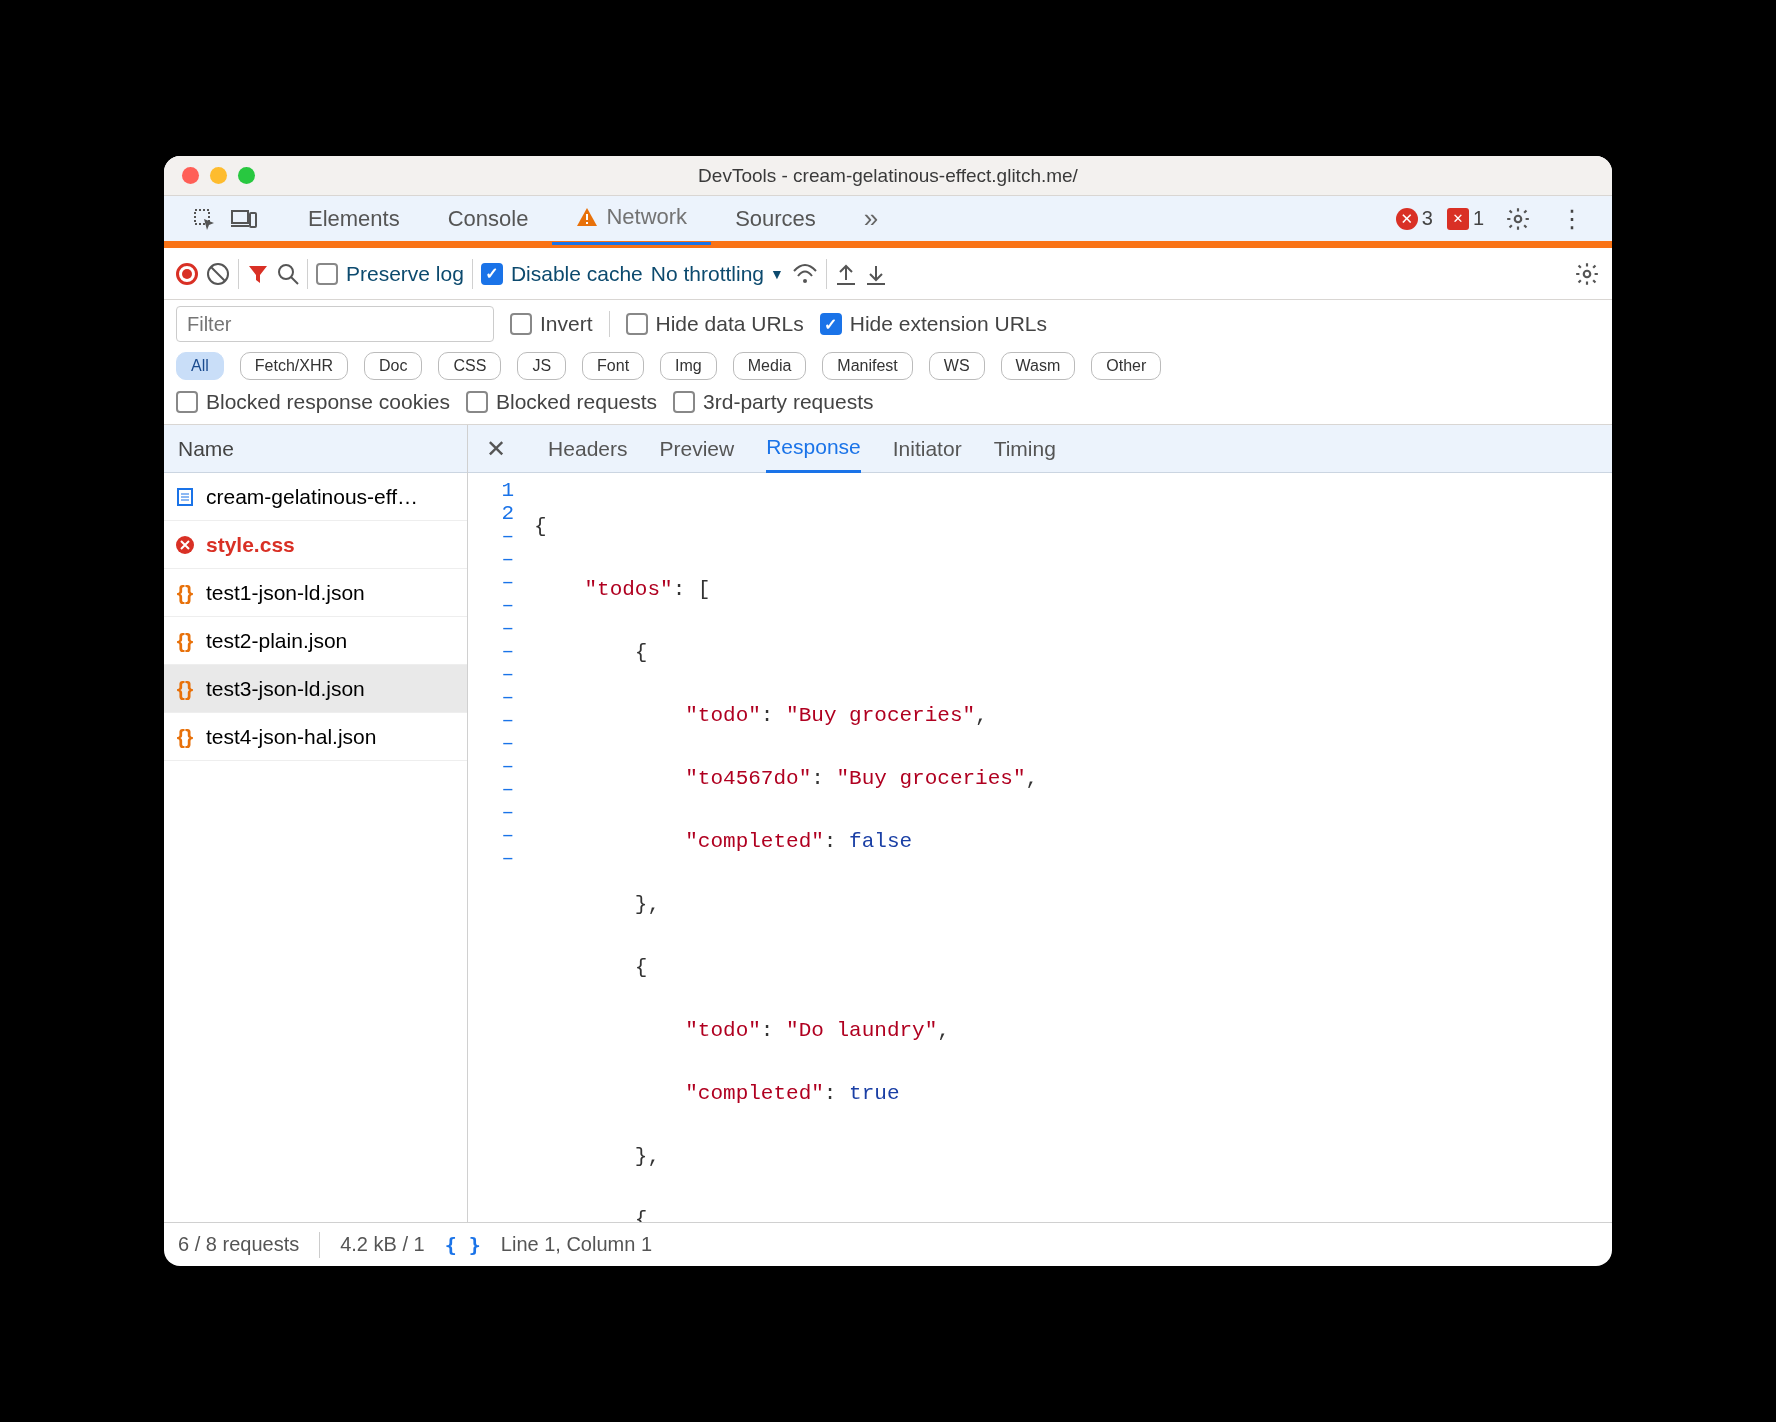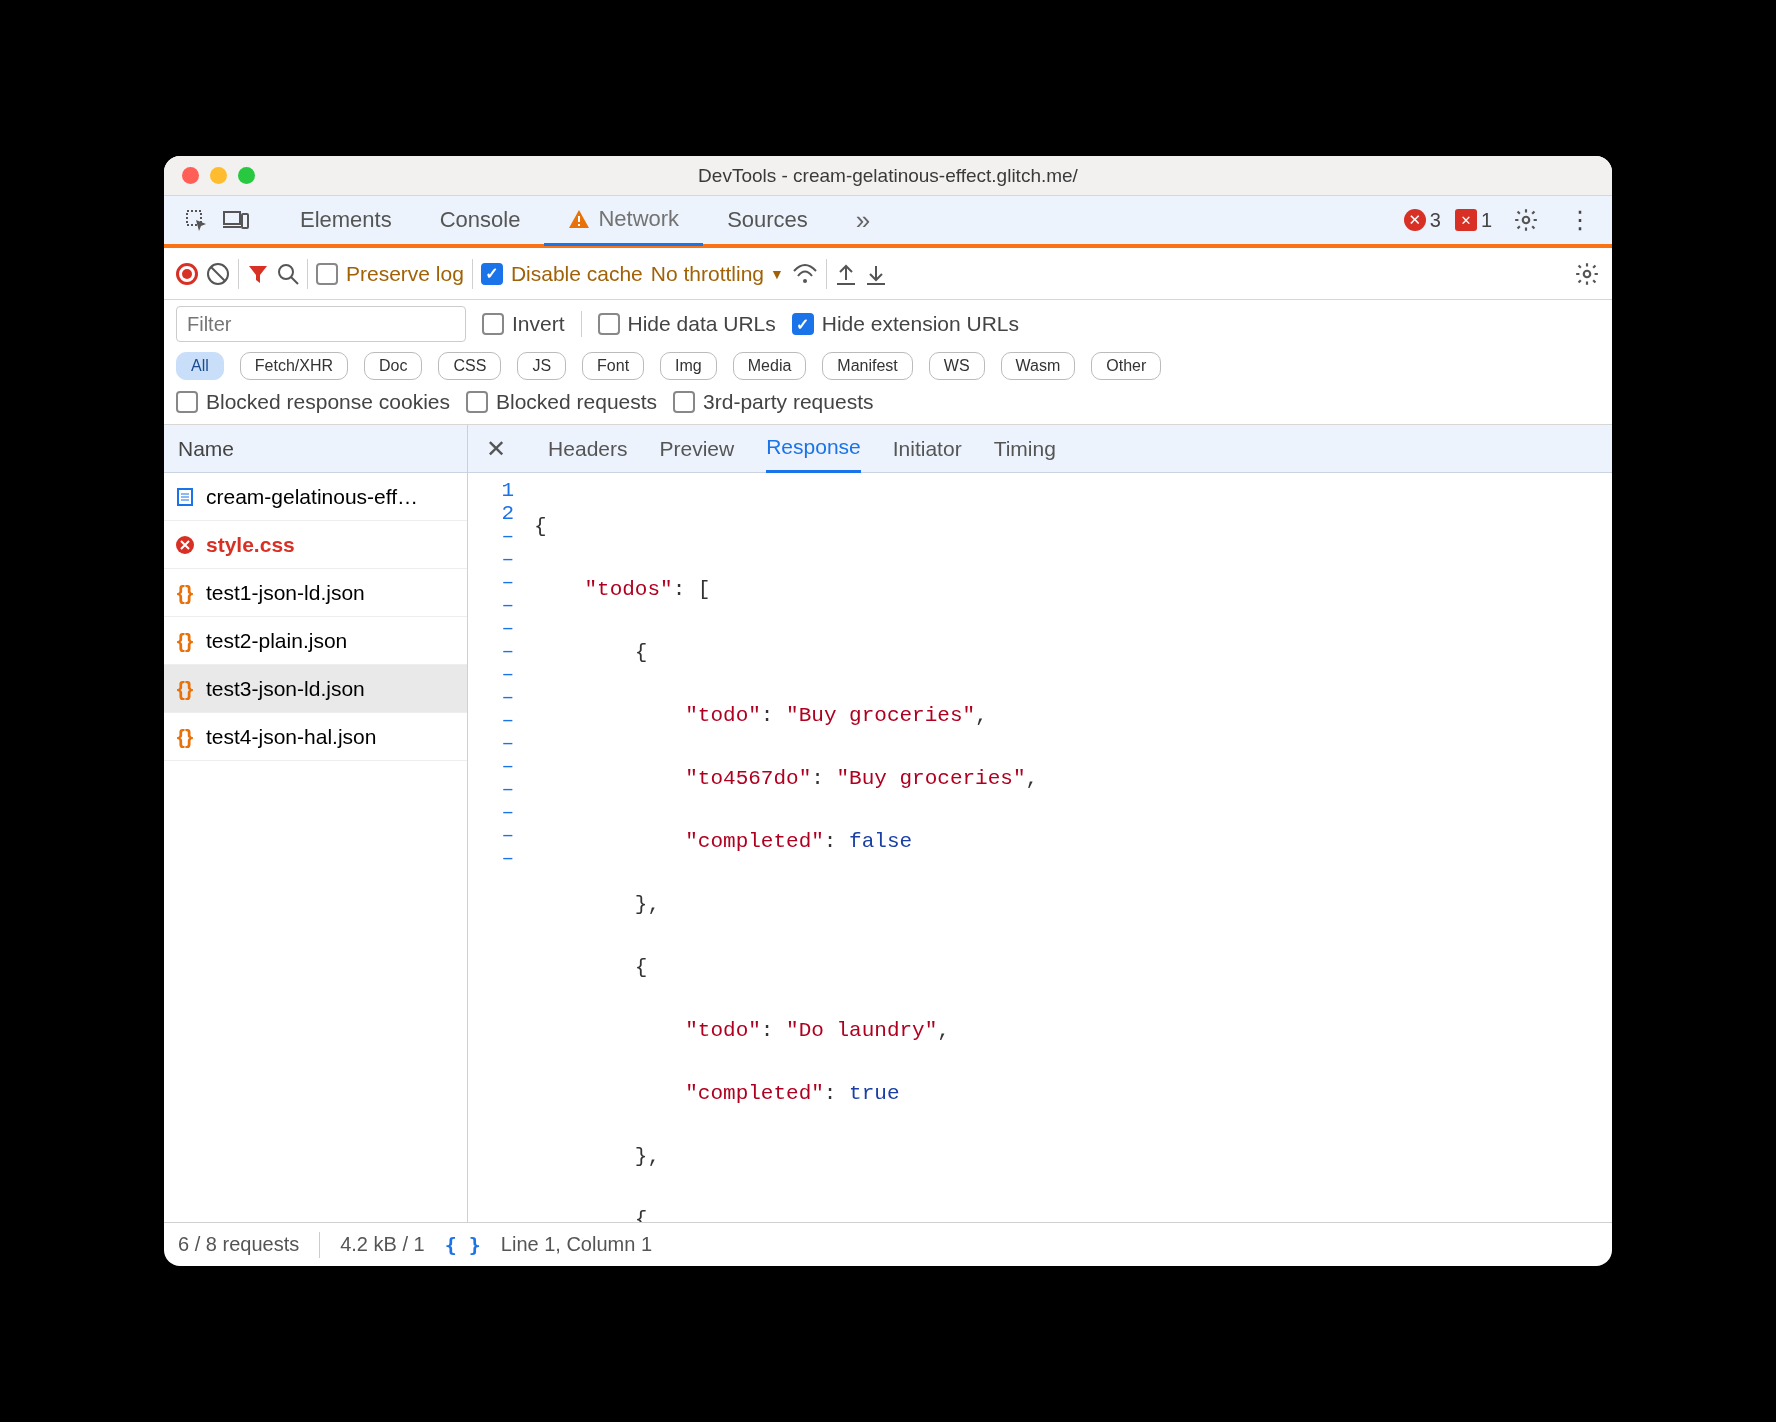--- a/index.html
+++ b/index.html
@@ -33,24 +33,24 @@
 .traffic { display: flex; gap: 11px; padding-left: 18px; }
 .dot { width: 17px; height: 17px; border-radius: 50%; }
 .dot.red { background: #ff5f57; }
 .dot.yellow { background: #febc2e; }
 .dot.green { background: #28c840; }
 .title { position: absolute; width: 100%; text-align: center; font-size: 19px; color: #3a3a3a; font-weight: 500; pointer-events: none; }
 
 .tabstrip {
   height: 52px;
   background: #ecf3fc;
-  border-bottom: 4px solid #f97316;
+  border-bottom: 7px solid #f97316;
   display: flex;
   align-items: center;
-  padding: 0 12px;
+  padding: 0 20px;
 }
 .tabstrip .icon-btn {
   width: 40px; height: 40px; display: flex; align-items: center; justify-content: center;
   color: #444; cursor: pointer;
 }
 .tabs { display: flex; gap: 0; margin-left: 20px; }
 .tab {
   padding: 0 24px;
   height: 52px;
   display: flex;
@@ -67,39 +67,39 @@
 .err-sq { width: 22px; height: 22px; background: #d93025; border-radius: 3px; display: flex; align-items: center; justify-content: center; color:#fff; font-size: 13px;}
 
 .toolbar {
   height: 52px;
   border-bottom: 1px solid #d9d6d3;
   display: flex;
   align-items: center;
   padding: 0 12px;
   gap: 8px;
   font-size: 21px;
-  color: #a16207;
+  color: #0c4a6e;
 }
 .toolbar .sep { width: 1px; height: 30px; background: #d0d0d0; }
 .check { display: flex; align-items: center; gap: 8px; }
 .cbox { width: 22px; height: 22px; border: 2px solid #888; border-radius: 4px; display:inline-flex; align-items:center; justify-content:center;}
 .cbox.checked { background:#1a73e8; border-color:#1a73e8; color:#fff;}
 .cbox.checked::after{content:"✓"; font-size:16px; font-weight:bold;}
 .dropdown { display: flex; align-items: center; gap: 6px; }
 .record { width: 22px; height: 22px; border: 3px solid #d93025; border-radius: 50%; display:flex;align-items:center;justify-content:center;}
 .record::after{content:""; width:10px;height:10px;background:#d93025;border-radius:50%;}
 
 .filterbar {
   display: flex; flex-direction: column; border-bottom: 1px solid #d9d6d3;
   padding: 6px 12px 10px 12px;
   gap: 10px;
 }
 .filter-row { display: flex; align-items: center; gap: 16px; font-size: 21px; color: #444; flex-wrap:wrap;}
 .filter-input {
-  width: 290px; height: 36px; border: 1px solid #ccc; border-radius: 4px;
+  width: 318px; height: 36px; border: 1px solid #ccc; border-radius: 4px;
   padding: 0 10px; font-size: 20px; color: #888;
 }
 .pill {
   padding: 4px 14px; border: 1px solid #bbb; border-radius: 10px;
   font-size: 16px; color: #333; cursor: pointer; background:#fff;
 }
 .pill.active { background: #c9def8; border-color: #c9def8; color: #1a4b8f;}
 
 .main {
   flex: 1; display: flex; background: #fff; overflow: hidden;

